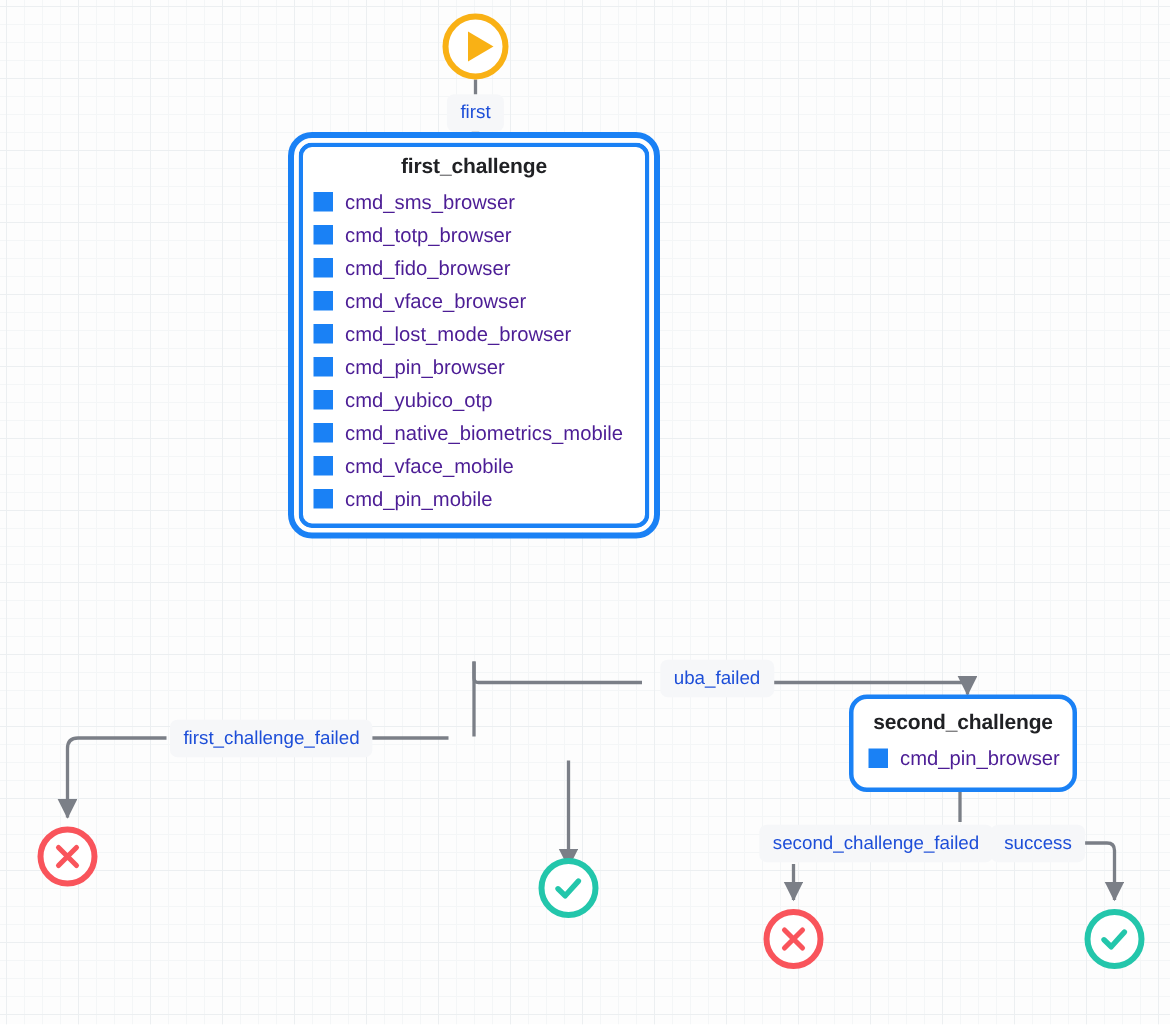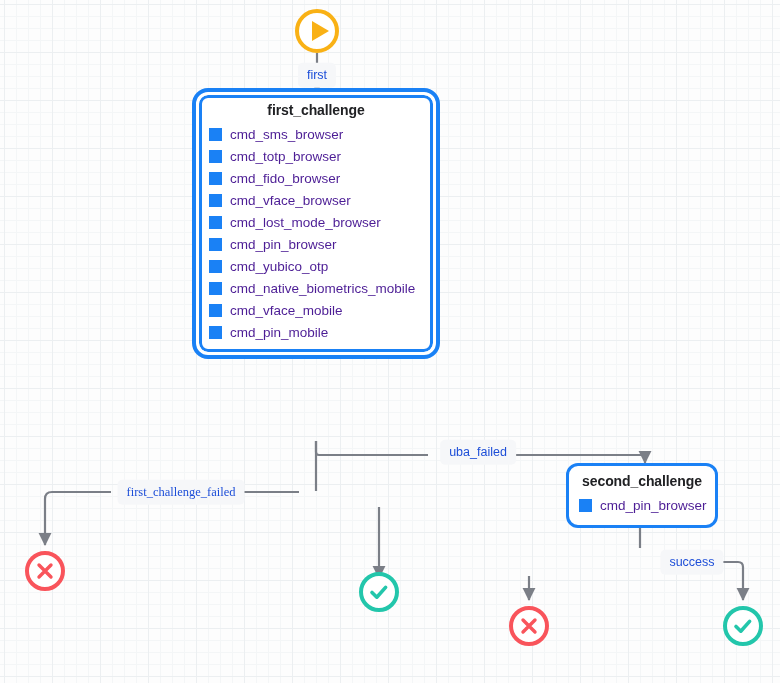--- a/index.html
+++ b/index.html
@@ -207,25 +207,26 @@
   <div class="node" style="left:566px; top:463px; width:152px;">
     <div class="node-title">second_challenge</div>
     <div>
       <div class="node-item">
         <span class="swatch"></span>
         <span>cmd_pin_browser</span>
       </div>
     </div>
   </div>
 
-  <div class="edge-label" style="left:181px; top:492px;font-family:Liberation Serif, serif;">first_challenge_failed</div>
+  <div class="edge-label" style="left:181px; top:492px;">first_challenge_failed</div>
 
 
   <div class="edge-label" style="left:478px; top:452px;">uba_failed</div>
 
+  <div class="edge-label" style="left:584px; top:562px;">second_challenge_failed</div>
 
   <div class="edge-label" style="left:692px; top:562px;">success</div>
 
   <div class="terminal fail" style="left:25px; top:551px;">
     <svg width="22" height="22" viewBox="0 0 22 22">
       <path d="M5,5 L17,17 M17,5 L5,17" stroke="#f9545b" stroke-width="3.4" stroke-linecap="round" fill="none"></path>
     </svg>
   </div>
 
   <div class="terminal ok" style="left:359px; top:572px;">

